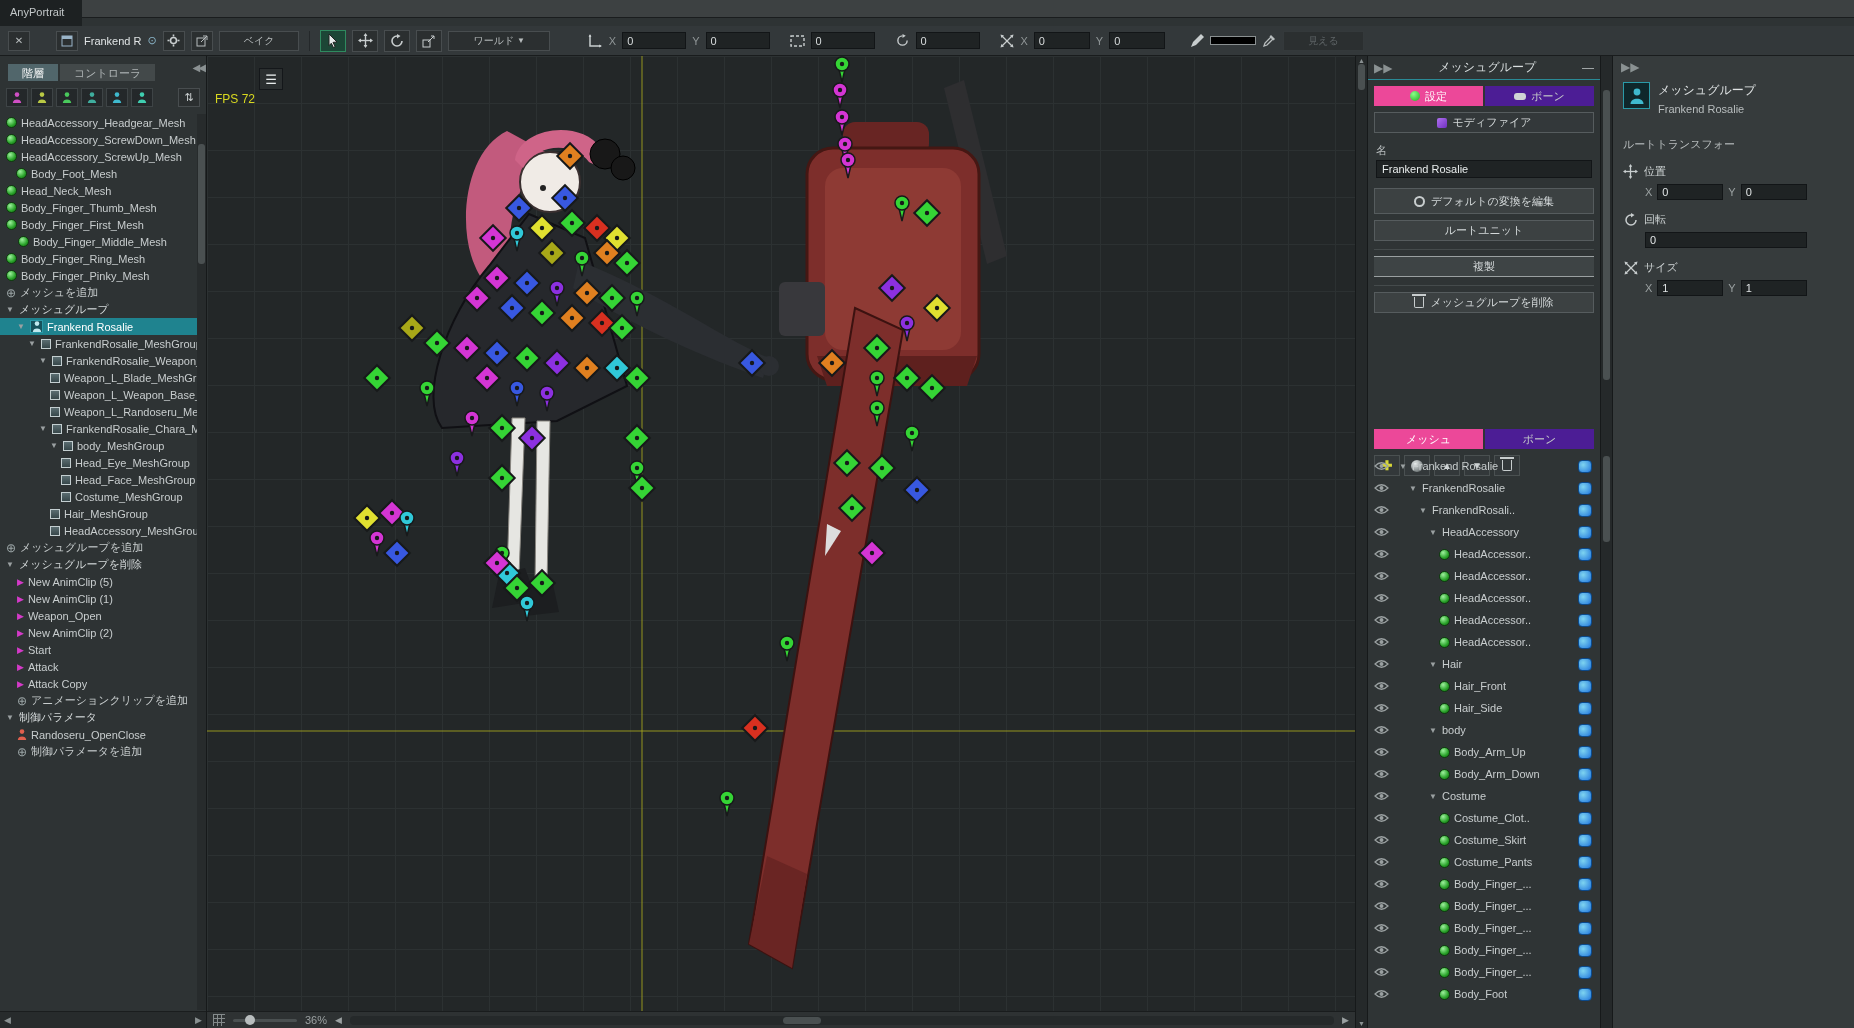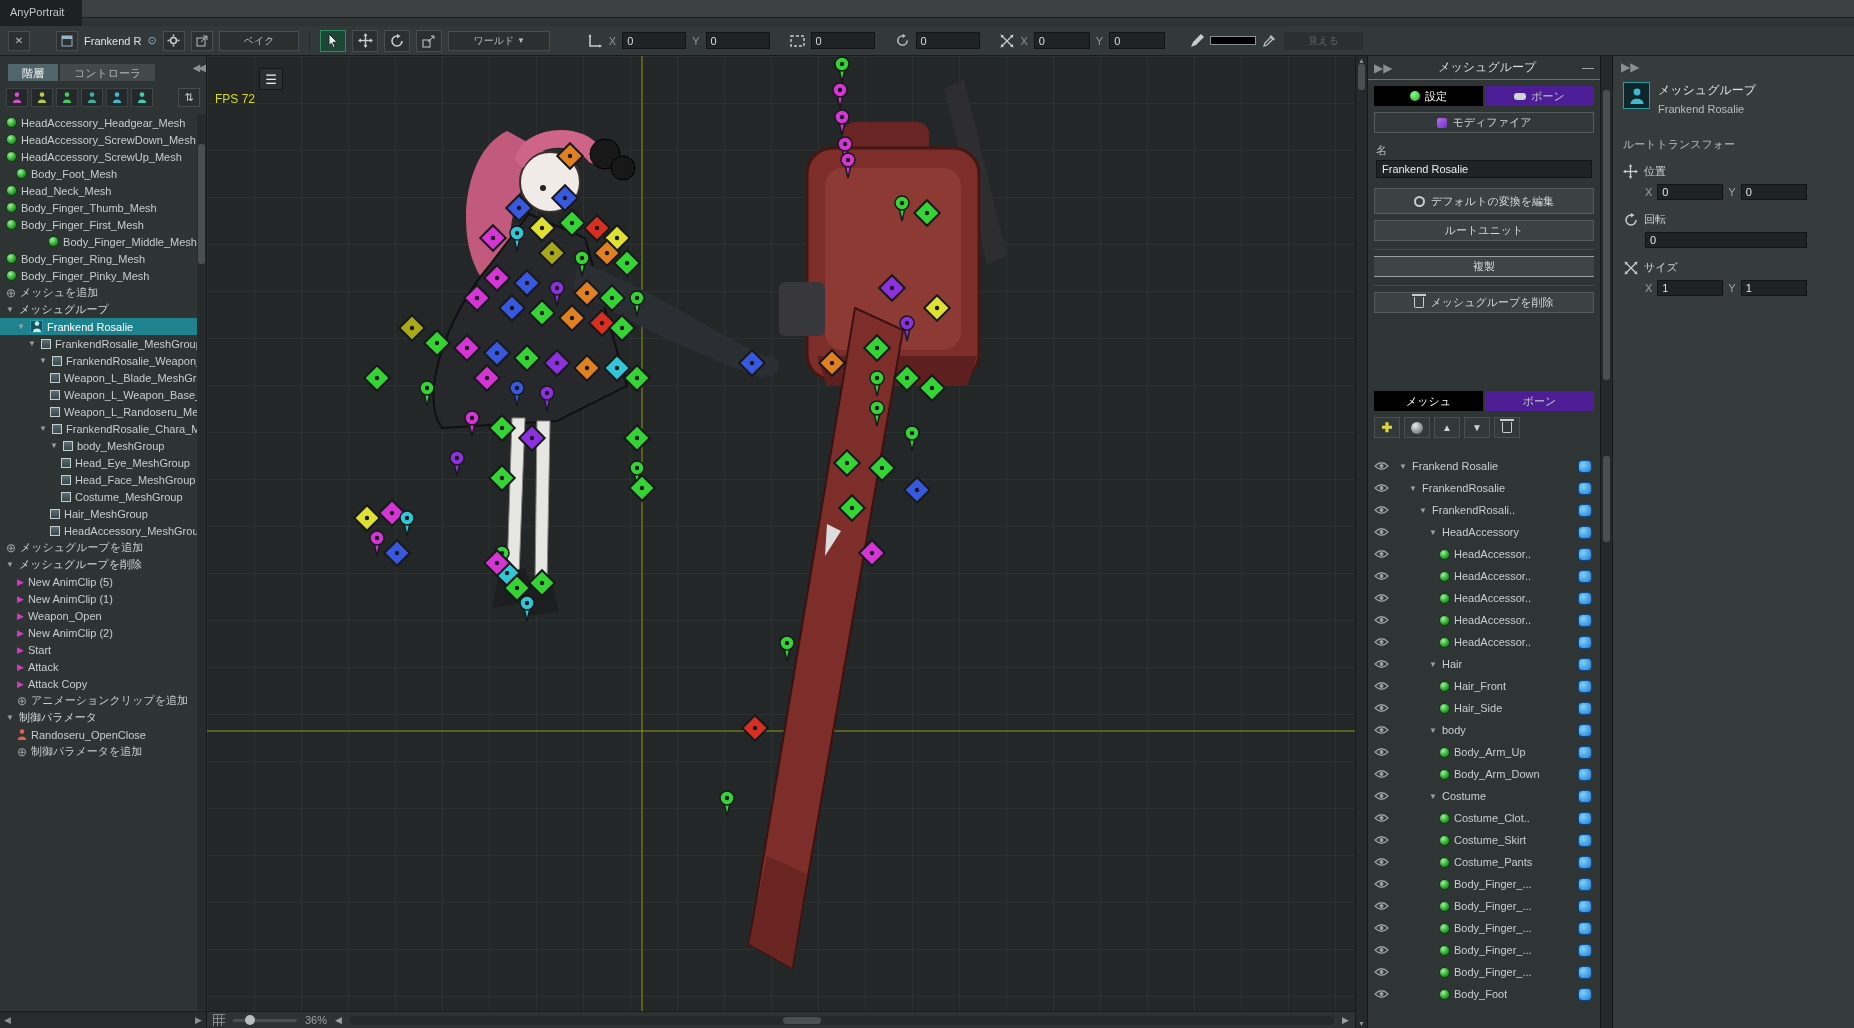--- a/index.html
+++ b/index.html
@@ -65,21 +65,21 @@
 .vsarrow{position:absolute;left:0;right:0;text-align:center;color:#8a9192;font-size:7px}
 
 
 .panel1{position:absolute;left:1367px;top:56px;bottom:0;width:233px;background:#2f3435;border-left:1px solid #16191a;overflow:hidden}
 .p1-head{height:24px;display:flex;align-items:center;padding:0 6px;border-bottom:1px solid #2a8a96}
 .chev{color:#8a9192;font-size:12px}
 .p1-title{flex:1;text-align:center;color:#dadfe0;font-size:12px}
 .minus{color:#aeb4b5;font-size:12px}
 .p1-tabs{display:flex;gap:2px;margin:6px 6px 0 6px}
 .p1-tab{flex:1;height:20px;display:flex;align-items:center;justify-content:center;gap:5px;background:#4c1d95;color:#c2c7c8}
-.p1-tab.on{background:#000000;color:#fff}
+.p1-tab.on{background:#ec4899;color:#fff}
 .greendot{width:10px;height:10px;border-radius:50%;background:radial-gradient(circle at 35% 30%,#8f8,#2a2)}
 .boneic{width:12px;height:7px;background:#cfd4d5;border-radius:3px;position:relative}
 .pbtn{display:flex;align-items:center;justify-content:center;gap:6px;height:21px;margin:6px 6px 0 6px;background:#3c4142;border:1px solid #565c5e;color:#d4d9da;cursor:default}
 .pbtn.dark{background:#33383a}
 .purpic{width:10px;height:10px;background:linear-gradient(135deg,#b070f0,#7030c0);border-radius:2px}
 .gearic{width:11px;height:11px;border-radius:50%;border:2px solid #c8cdce;position:relative}
 .namelabel{margin:10px 8px 2px 8px;color:#b8bdbe}
 .nameinput{display:block;width:calc(100% - 16px);margin:0 8px;height:18px;background:#1f2324;border:1px solid #121517;color:#e8ecec;font-size:11px;padding:0 5px;font-family:inherit}
 .hr{height:1px;background:#454b4c;margin:8px 6px 0 6px}
 .dupbtn{border-top:1px solid #9aa0a1;border-bottom:1px solid #9aa0a1;border-left:none;border-right:none;background:#3e4445}
@@ -314,21 +314,21 @@
           <span class="lbl">Head_Neck_Mesh</span>
         </div>
         <div class="trow" style="padding-left: 6px;">
           <span class="ball"></span>
           <span class="lbl">Body_Finger_Thumb_Mesh</span>
         </div>
         <div class="trow" style="padding-left: 6px;">
           <span class="ball"></span>
           <span class="lbl">Body_Finger_First_Mesh</span>
         </div>
-        <div class="trow" style="padding-left: 6px; justify-content: flex-end;">
+        <div class="trow" style="padding-left: 18px;">
           <span class="ball"></span>
           <span class="lbl">Body_Finger_Middle_Mesh</span>
         </div>
         <div class="trow" style="padding-left: 6px;">
           <span class="ball"></span>
           <span class="lbl">Body_Finger_Ring_Mesh</span>
         </div>
         <div class="trow" style="padding-left: 6px;">
           <span class="ball"></span>
           <span class="lbl">Body_Finger_Pinky_Mesh</span>
@@ -918,21 +918,21 @@
       <span>デフォルトの変換を編集</span>
     </div>
     <div class="pbtn">ルートユニット</div>
     <div class="hr"></div>
     <div class="pbtn dupbtn">複製</div>
     <div class="hr"></div>
     <div class="pbtn">
       <span class="trashic"></span>
       <span>メッシュグループを削除</span>
     </div>
-    <div class="p2-tabs" style="margin-top:78px">
+    <div class="p2-tabs" style="margin-top:116px">
       <div class="p1-tab on">メッシュ</div>
       <div class="p1-tab">ボーン</div>
     </div>
     <div class="p1-iconrow">
       <div class="ibtn">
           <span class="plus">✚</span>
         </div>
       <div class="ibtn">
           <span class="meshball"></span>
         </div>

